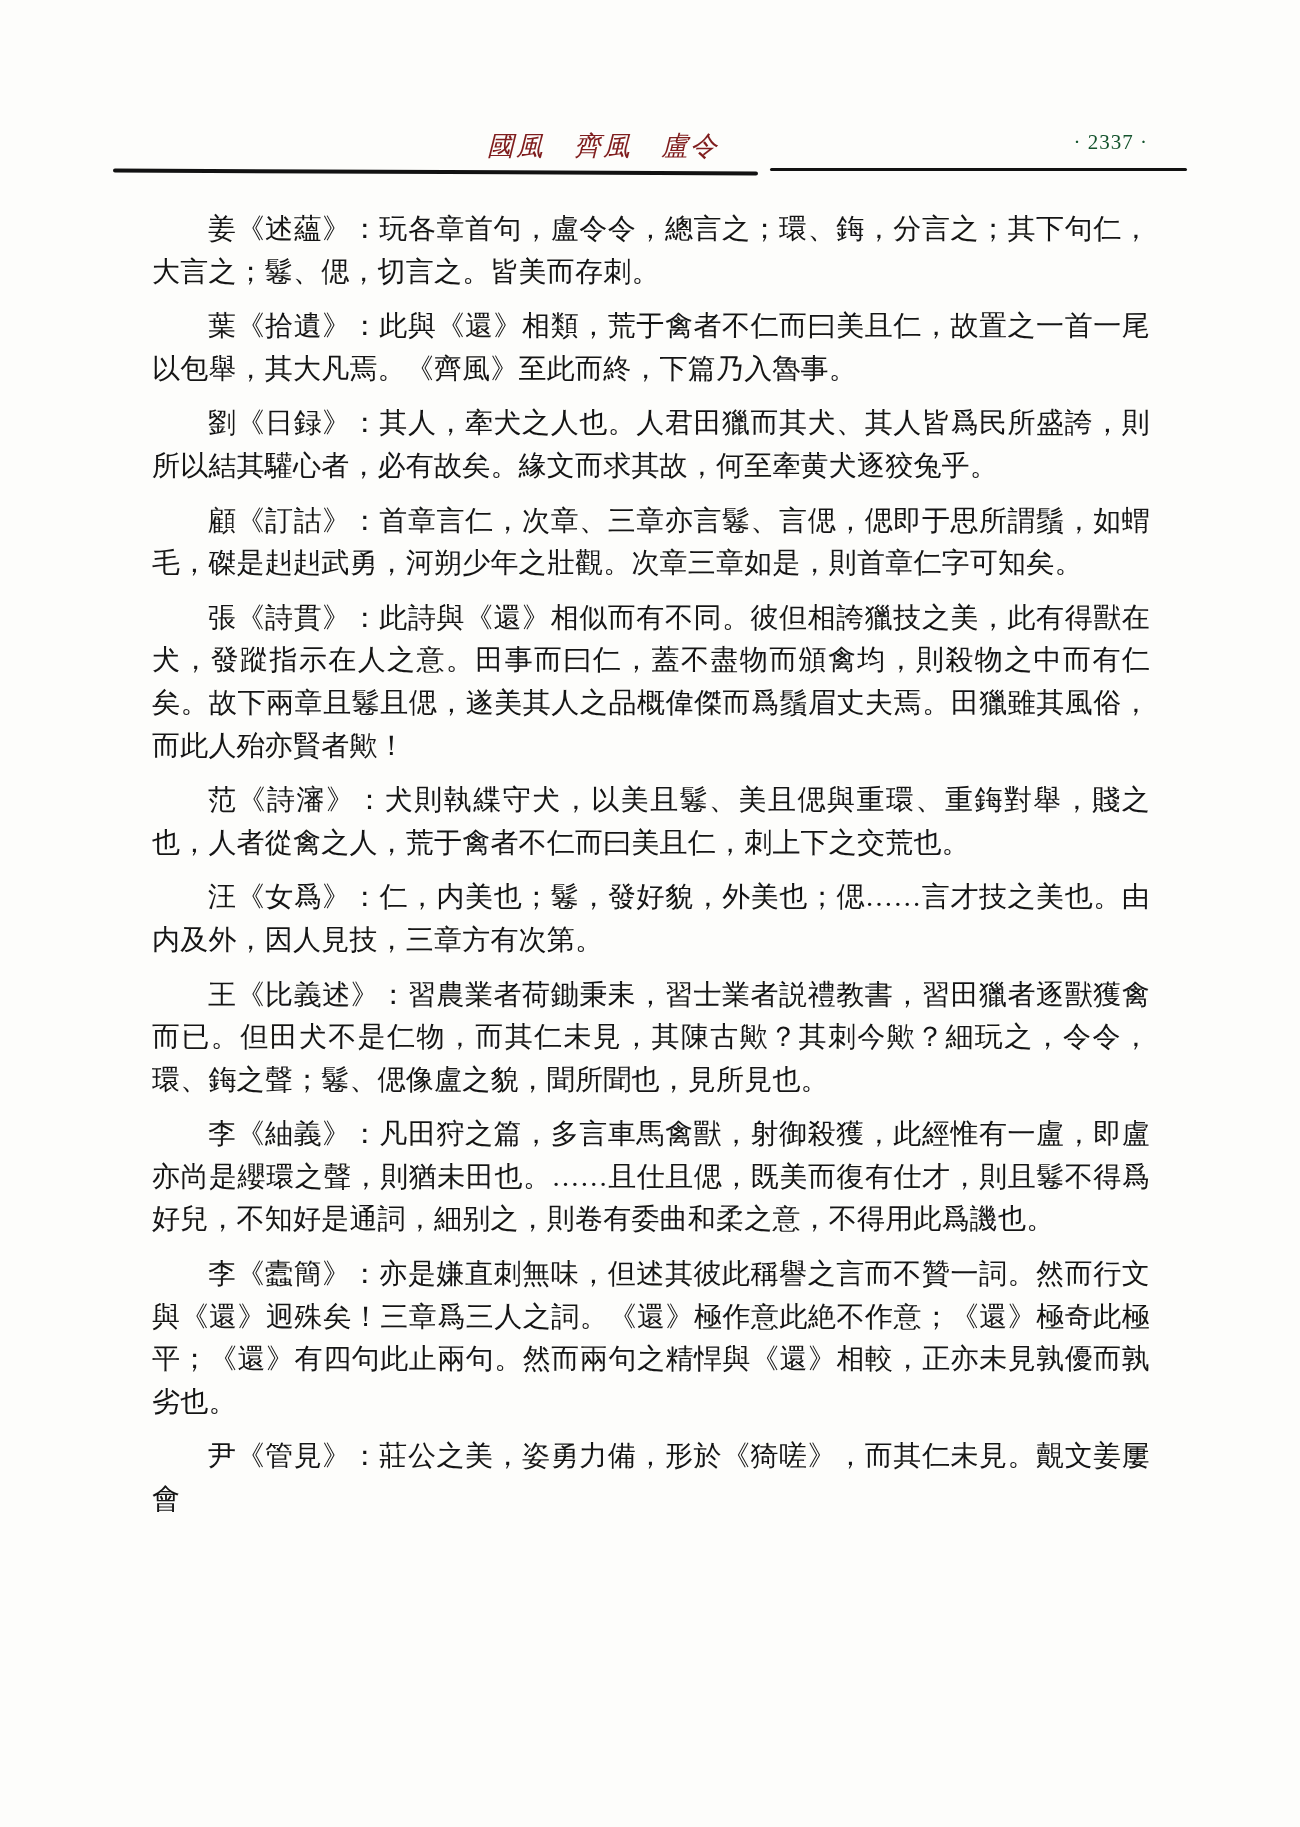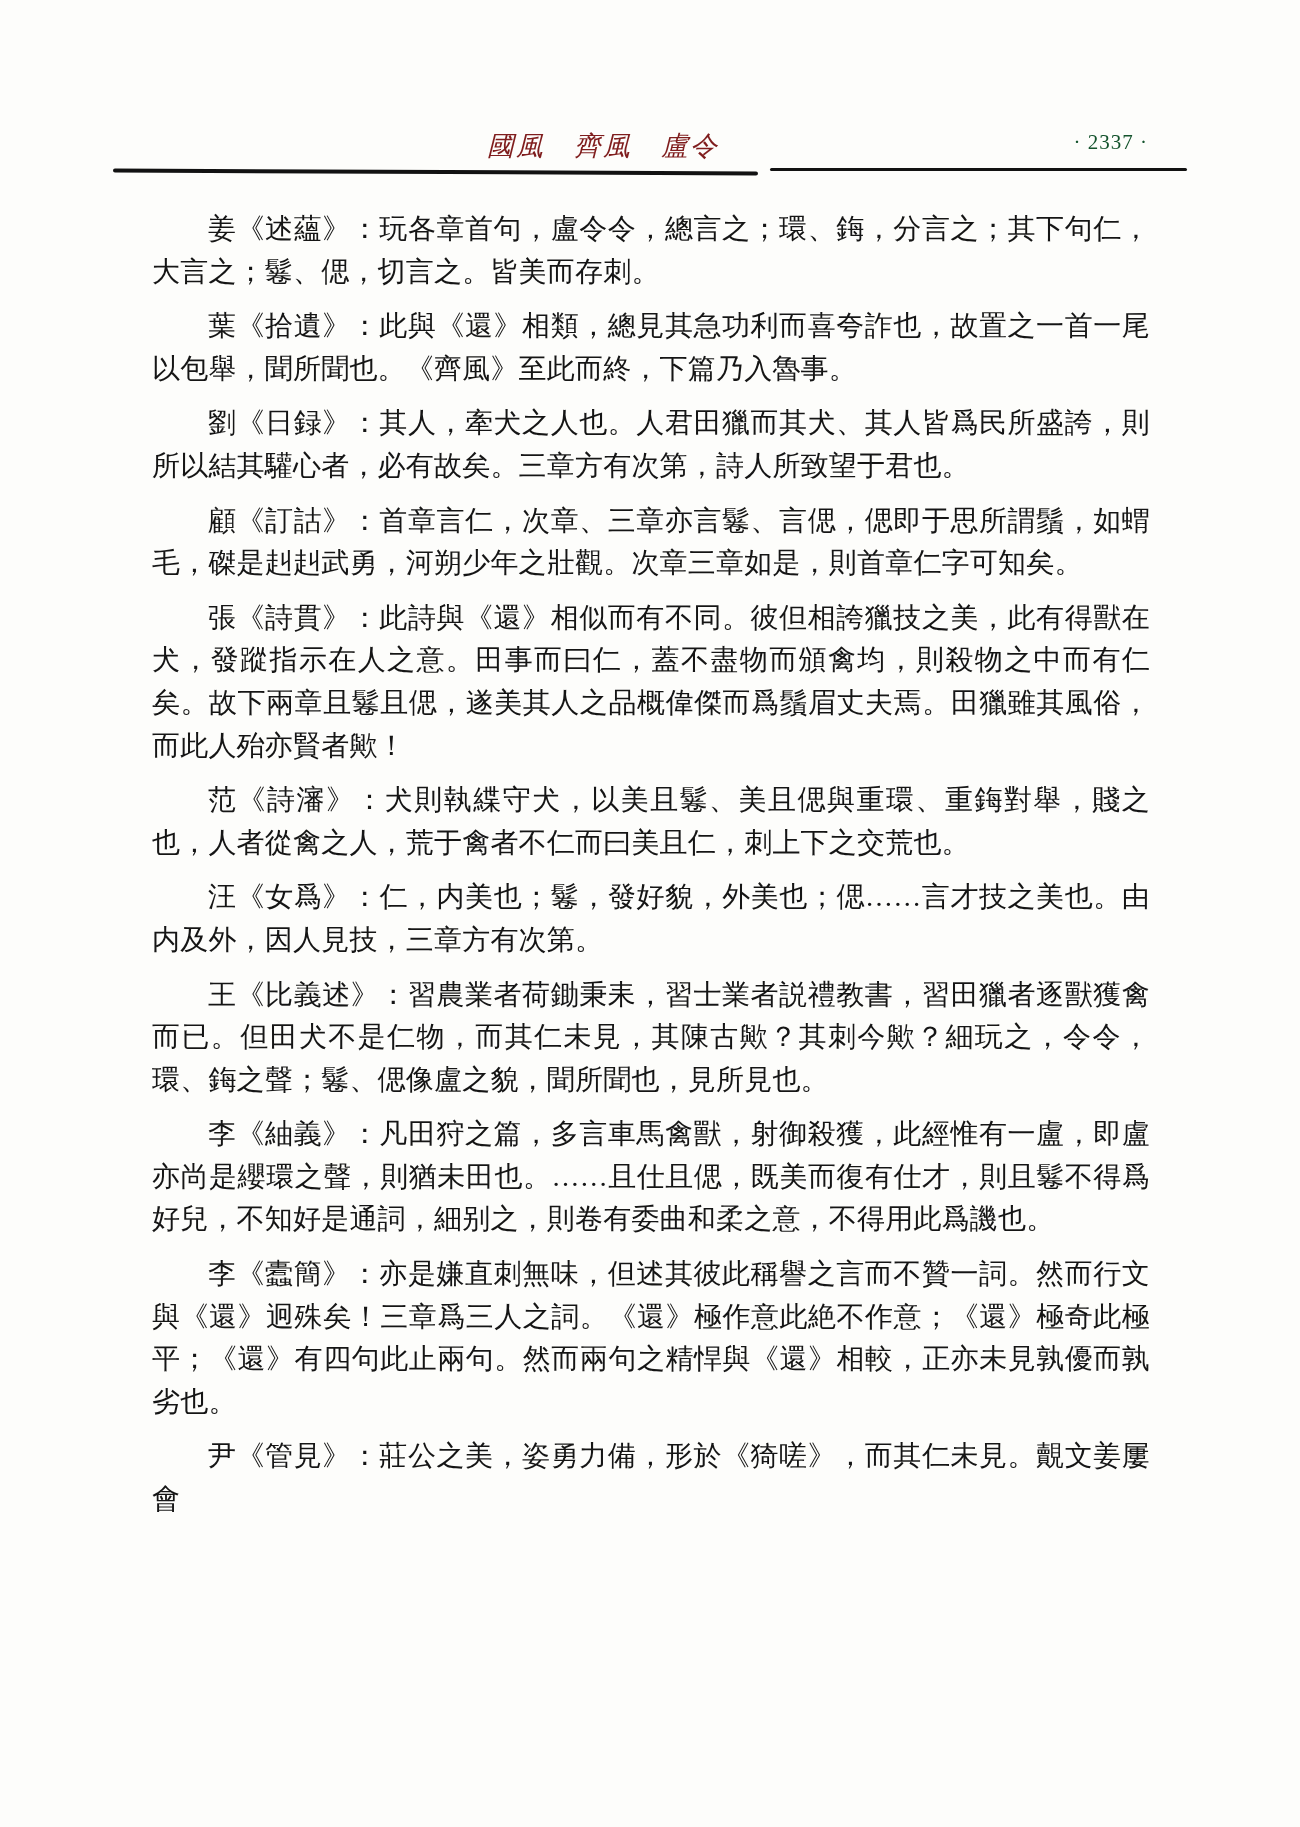--- a/index.html
+++ b/index.html
@@ -92,22 +92,22 @@
   <div class="running-head">
     <span class="head-title">國風　齊風　盧令</span>
     <span class="head-page-number">· 2337 ·</span>
   </div>
 
   <div class="head-rule-left"></div>
   <div class="head-rule-right"></div>
 
   <div class="text-block">
     <p>姜《述蘊》：玩各章首句，盧令令，總言之；環、鋂，分言之；其下句仁，大言之；鬈、偲，切言之。皆美而存刺。</p>
-    <p>葉《拾遺》：此與《還》相類，總見其急功利而喜夸詐也，故置之一首一尾以包舉，聞所聞也。《齊風》至此而終，下篇乃入魯事。</p>
-    <p>劉《日録》：其人，牽犬之人也。人君田獵而其犬、其人皆爲民所盛誇，則所以結其驩心者，必有故矣。三章方有次第，詩人所致望于君也。</p>
+    <p>葉《拾遺》：此與《還》相類，荒于禽者不仁而曰美且仁，故置之一首一尾以包舉，其大凡焉。《齊風》至此而終，下篇乃入魯事。</p>
+    <p>劉《日録》：其人，牽犬之人也。人君田獵而其犬、其人皆爲民所盛誇，則所以結其驩心者，必有故矣。緣文而求其故，何至牽黄犬逐狡兔乎。</p>
     <p>顧《訂詁》：首章言仁，次章、三章亦言鬈、言偲，偲即于思所謂鬚，如蝟毛，磔是赳赳武勇，河朔少年之壯觀。次章三章如是，則首章仁字可知矣。</p>
     <p>張《詩貫》：此詩與《還》相似而有不同。彼但相誇獵技之美，此有得獸在犬，發蹤指示在人之意。田事而曰仁，蓋不盡物而頒禽均，則殺物之中而有仁矣。故下兩章且鬈且偲，遂美其人之品概偉傑而爲鬚眉丈夫焉。田獵雖其風俗，而此人殆亦賢者歟！</p>
     <p>范《詩瀋》：犬則執緤守犬，以美且鬈、美且偲與重環、重鋂對舉，賤之也，人者從禽之人，荒于禽者不仁而曰美且仁，刺上下之交荒也。</p>
     <p>汪《女爲》：仁，内美也；鬈，發好貌，外美也；偲……言才技之美也。由内及外，因人見技，三章方有次第。</p>
     <p>王《比義述》：習農業者荷鋤秉耒，習士業者説禮教書，習田獵者逐獸獲禽而已。但田犬不是仁物，而其仁未見，其陳古歟？其刺今歟？細玩之，令令，環、鋂之聲；鬈、偲像盧之貌，聞所聞也，見所見也。</p>
     <p>李《紬義》：凡田狩之篇，多言車馬禽獸，射御殺獲，此經惟有一盧，即盧亦尚是纓環之聲，則猶未田也。……且仕且偲，既美而復有仕才，則且鬈不得爲好兒，不知好是通詞，細别之，則卷有委曲和柔之意，不得用此爲譏也。</p>
     <p>李《蠹簡》：亦是嫌直刺無味，但述其彼此稱譽之言而不贊一詞。然而行文與《還》迥殊矣！三章爲三人之詞。《還》極作意此絶不作意；《還》極奇此極平；《還》有四句此止兩句。然而兩句之精悍與《還》相較，正亦未見孰優而孰劣也。</p>
     <p>尹《管見》：莊公之美，姿勇力備，形於《猗嗟》，而其仁未見。覿文姜屢會</p>
   </div>
 

